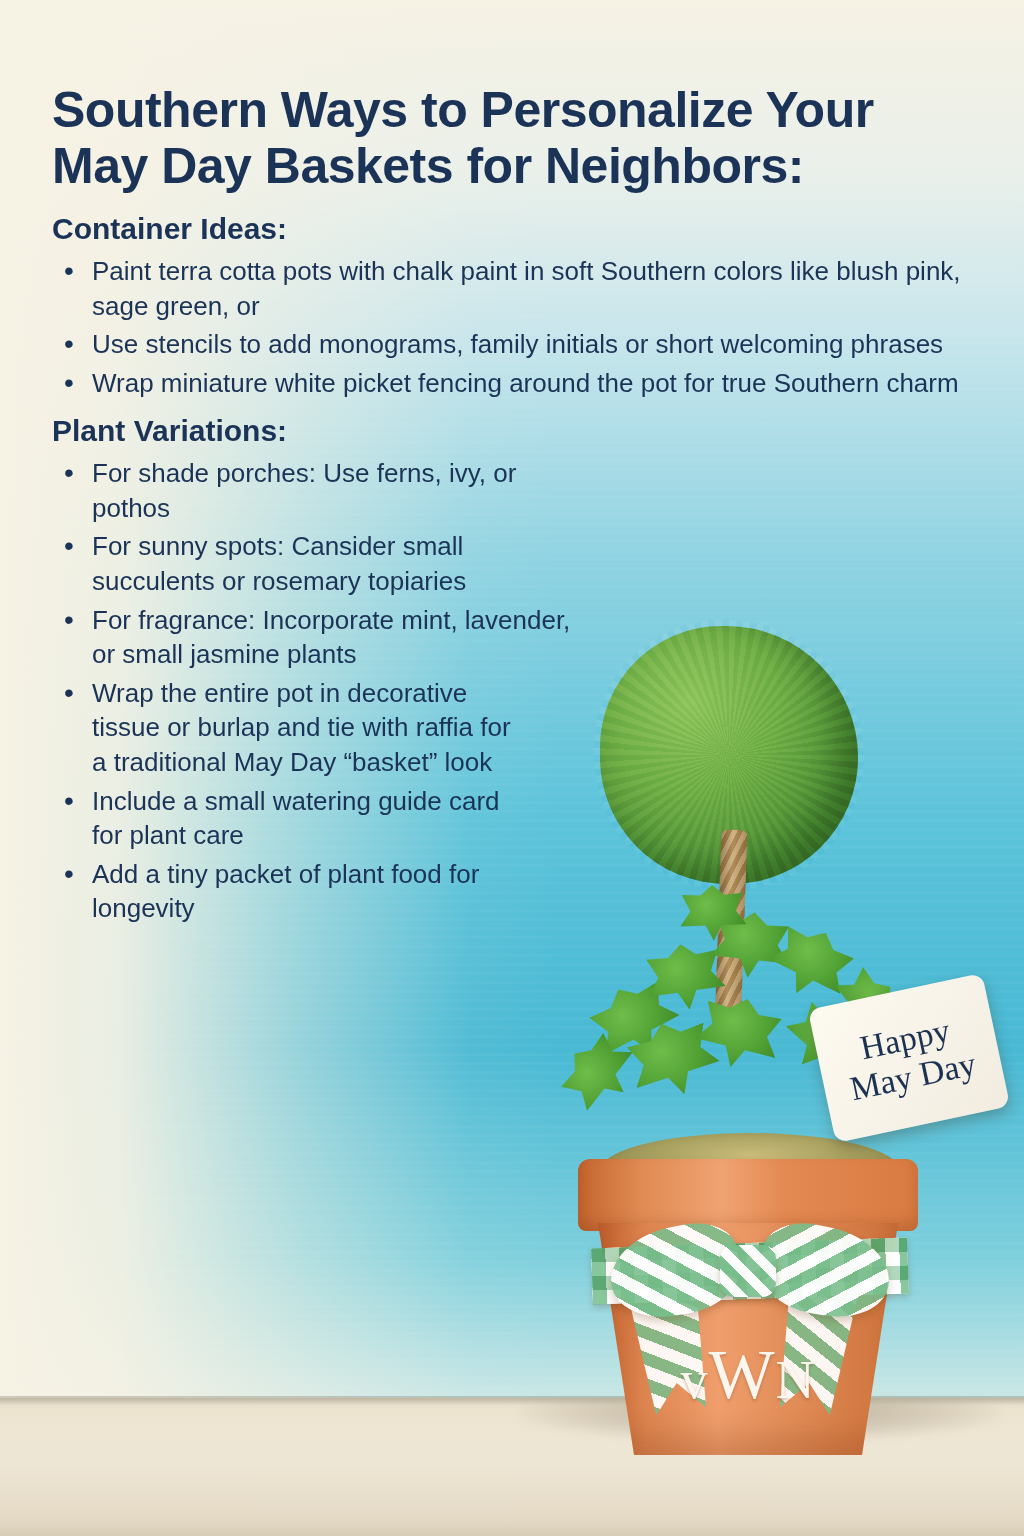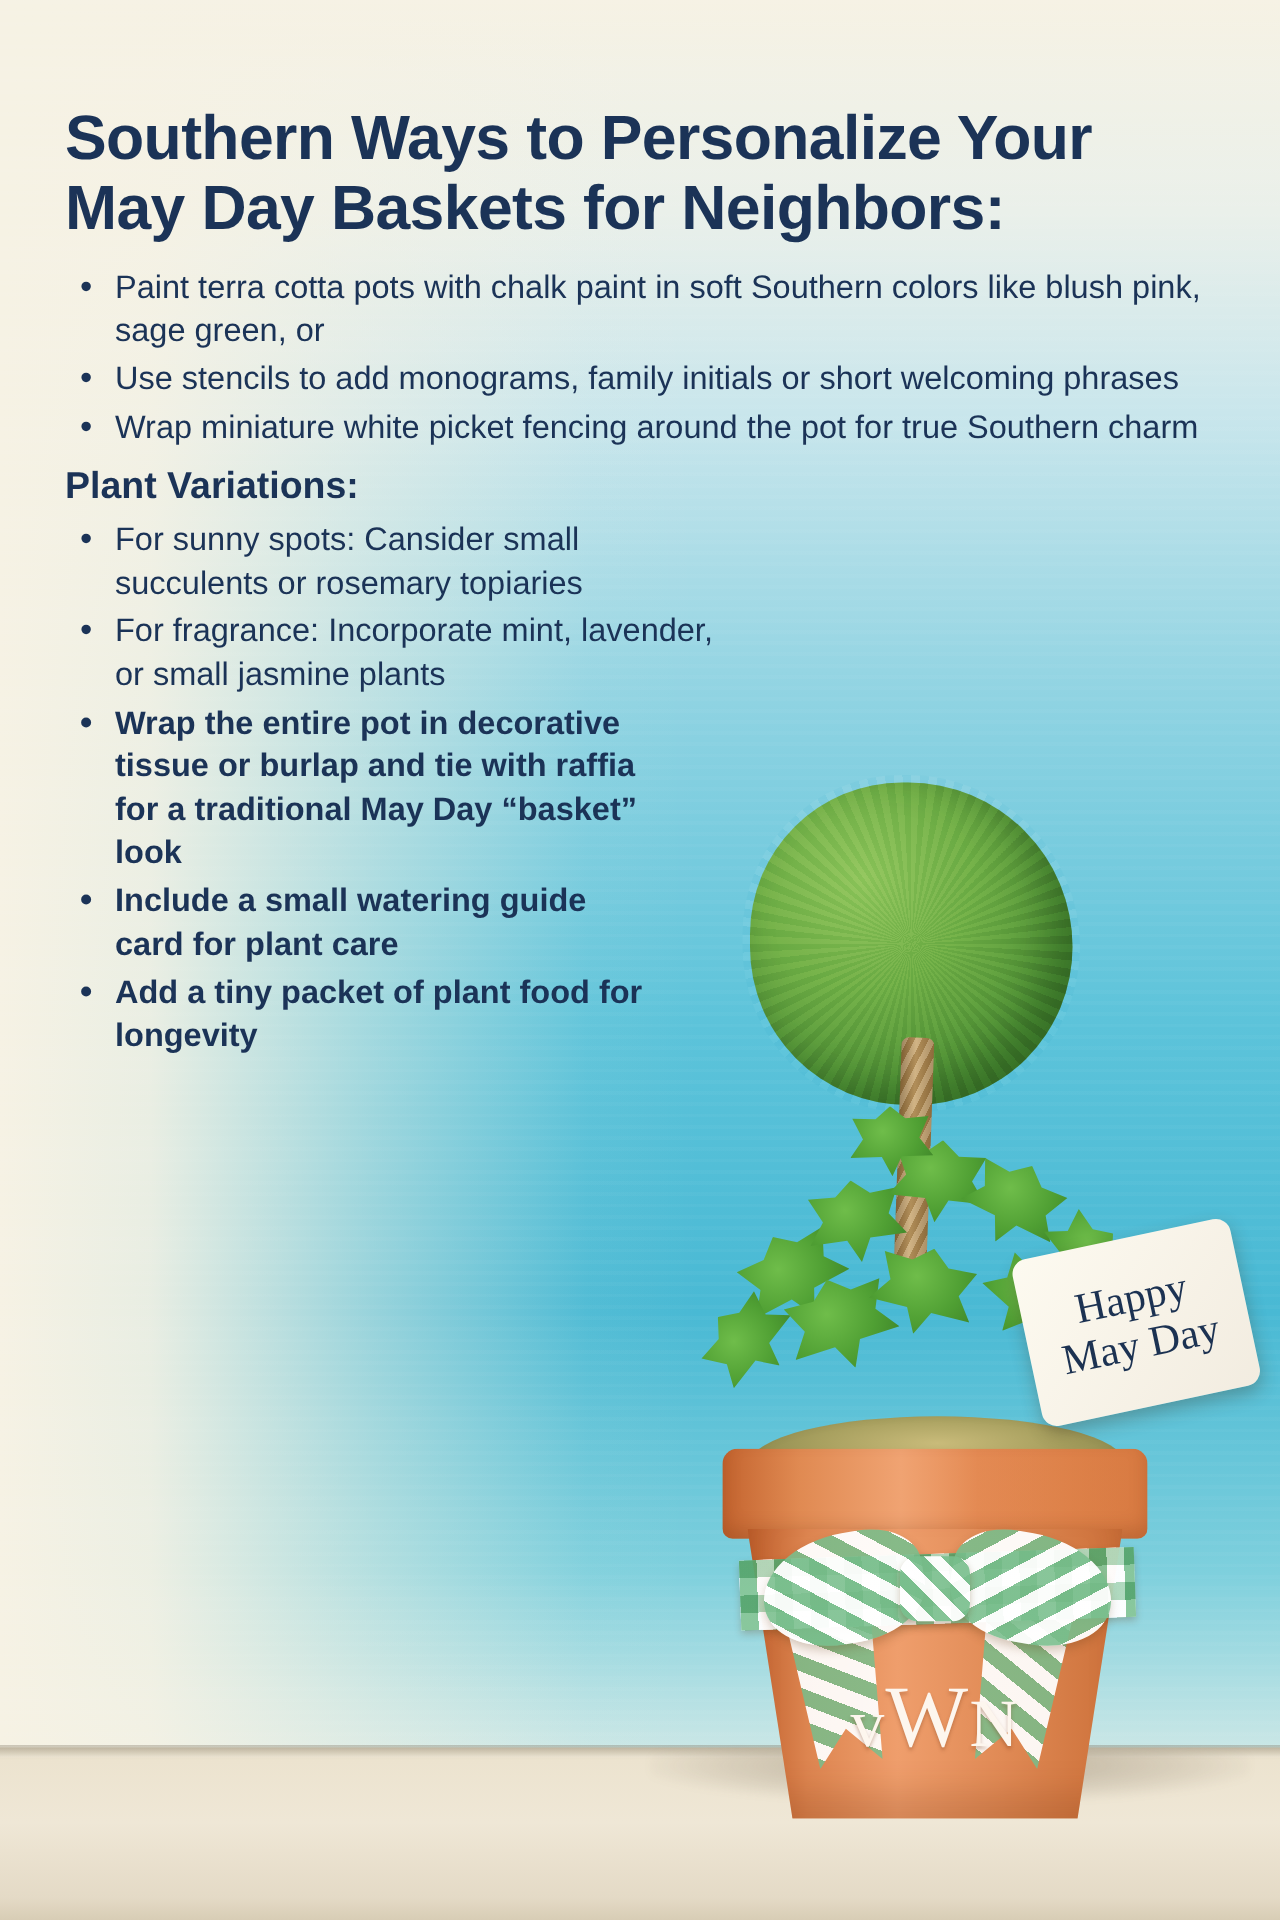--- a/index.html
+++ b/index.html
@@ -198,21 +198,21 @@
     padding-left: 40px; margin-bottom: 4px;
   }
   ul.bullets li:before {
     content: "•";
     position: absolute; left: 12px; top: -1px;
     font-size: 28px; line-height: 1.3;
   }
   
   .w-full li { max-width: 960px; }
   .w-mid  li { max-width: 520px; }
-  .w-nar  li { max-width: 470px; font-weight: bold; }
+  .w-nar  li { max-width: 470px; }
 </style>
 </head>
 <body>
 
 <div id="page">
 
   <div class="photo">
     <div class="sky"></div>
     <div class="shelf"></div>
     <div class="shelf-edge"></div>
@@ -253,28 +253,30 @@
       <div class="card-text">
         <div>Happy</div>
         <div>May Day</div>
       </div>
     </div>
   </div>
 
   <div class="content">
     <h1 class="title">Southern Ways to Personalize Your May Day Baskets for Neighbors:</h1>
 
+    <h2 class="section">Container Ideas:</h2>
     <ul class="bullets w-full">
       <li>Paint terra cotta pots with chalk paint in soft Southern colors like blush pink, sage green, or</li>
       <li>Use stencils to add monograms, family initials or short welcoming phrases</li>
       <li>Wrap miniature white picket fencing around the pot for true Southern charm</li>
     </ul>
 
     <h2 class="section">Plant Variations:</h2>
     <ul class="bullets w-mid">
+      <li>For shade porches: Use ferns, ivy, or pothos</li>
       <li>For sunny spots: Cansider small succulents or rosemary topiaries</li>
       <li>For fragrance: Incorporate mint, lavender, or small jasmine plants</li>
     </ul>
 
     <ul class="bullets w-nar">
       <li>Wrap the entire pot in decorative tissue or burlap and tie with raffia for a traditional May Day “basket” look</li>
       <li>Include a small watering guide card for plant care</li>
       <li>Add a tiny packet of plant food for longevity</li>
     </ul>
   </div>

